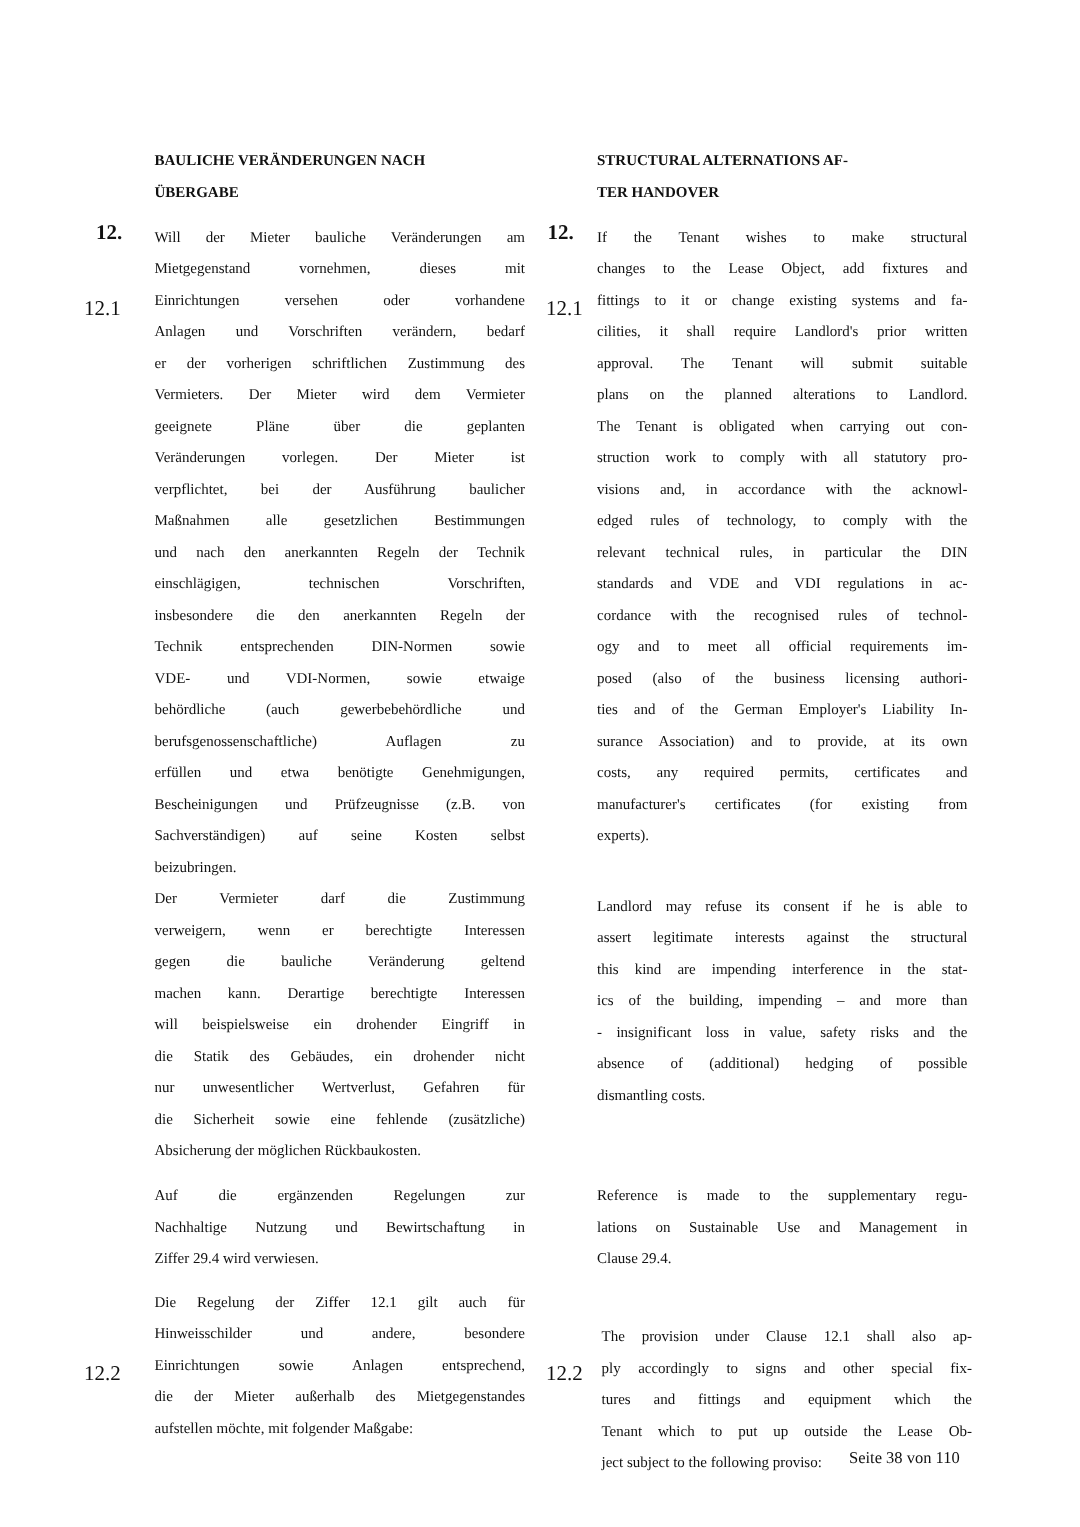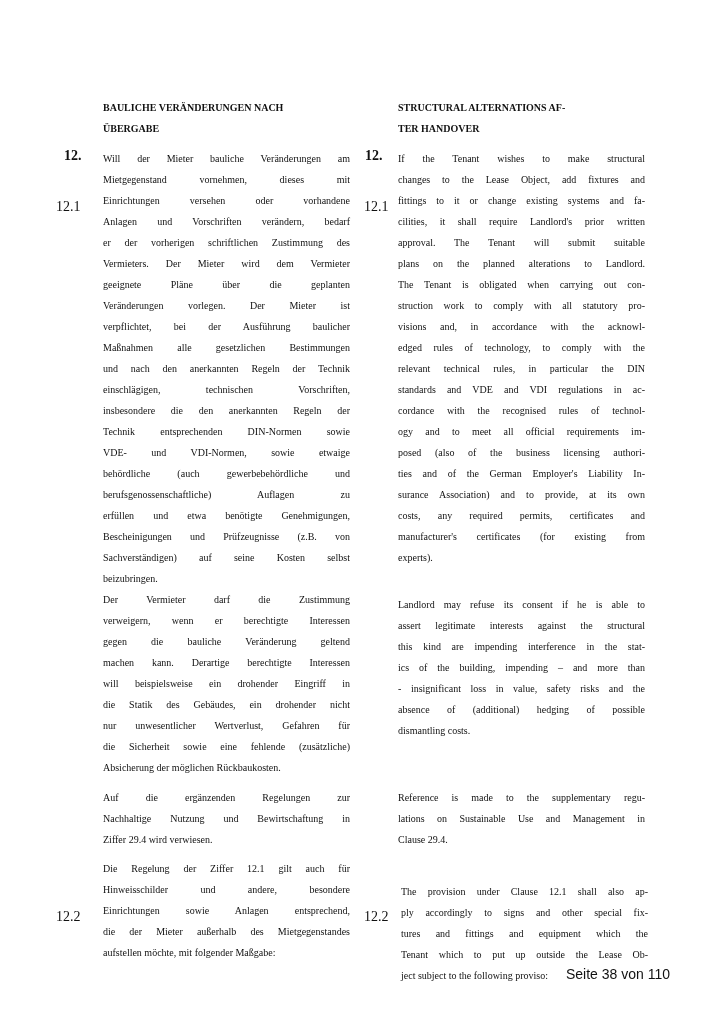--- a/index.html
+++ b/index.html
@@ -3,21 +3,21 @@
 <meta charset="utf-8">
 <style>
   html, body { margin: 0; padding: 0; background: #ffffff; }
   body { width: 720px; height: 1018px; position: relative; overflow: hidden;
          font-family: "Liberation Serif", serif; color: #111; }
   .num { position: absolute; font-size: 14px; line-height: 21px; margin-top: 48px; }
   .block { position: absolute; font-size: 10px; line-height: 21px; }
   .line { display: block; height: 21px; white-space: nowrap; text-align: justify; text-align-last: justify; }
   .line.last { text-align-last: left; }
   .bold { font-weight: bold; }
-  .footer { position: absolute; left: 566px; top: 966px; font-size: 14px; font-family: Liberation Sans, sans-serif; }
+  .footer { position: absolute; left: 566px; top: 966px; font-size: 11px; font-family: Liberation Serif, serif; }
 </style>
 </head>
 <body>
 
 <div id="page">
 
   <div>
     <span class="num bold" style="left:64px; top:97px;">12.</span>
     <div class="block bold" style="left:103px; top:97px; width:260px;">
       <span class="line last" style="text-align-last:left">BAULICHE VERÄNDERUNGEN NACH</span>

